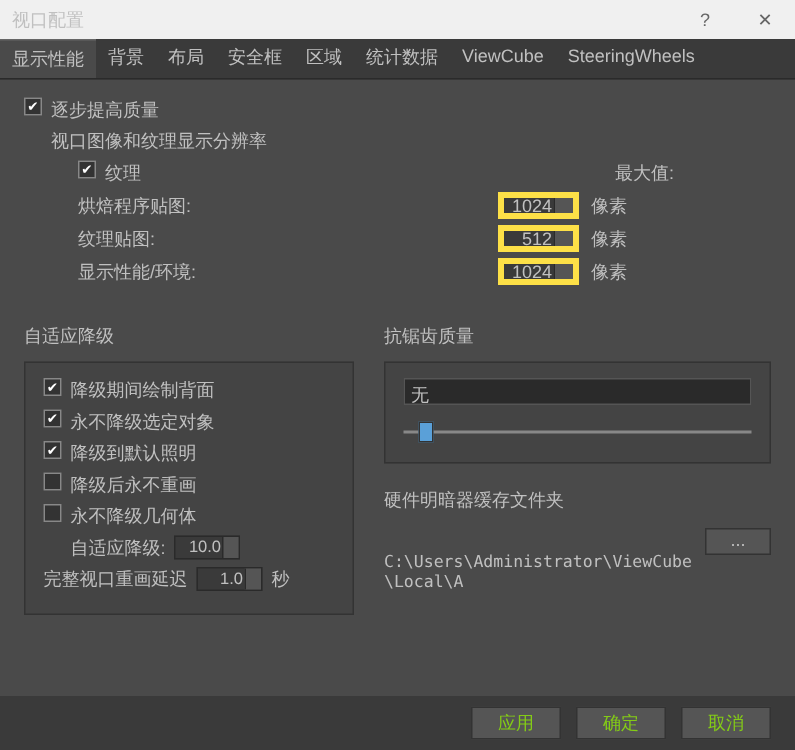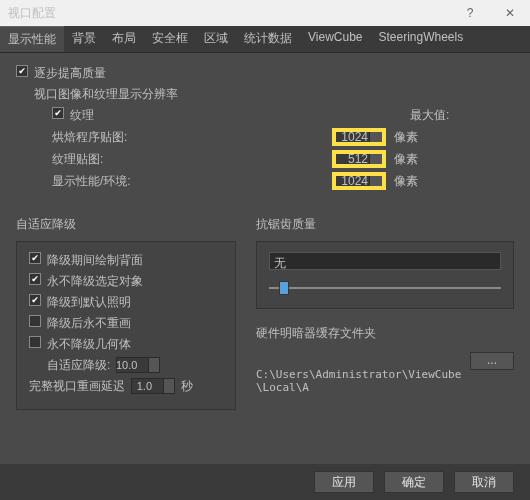--- a/index.html
+++ b/index.html
@@ -22,27 +22,27 @@
 .unit{color:#c0c0c0;width:26px}
 .two-col{display:flex;gap:20px;margin-top:26px}
 .col-left{width:220px}
 .col-right{flex:1}
 .group-title{margin-bottom:8px}
 .group-box{border:1px solid #333;padding:10px 12px;background:#444}
 .slider-text{width:100%;height:18px;background:#2a2a2a;border:1px solid #555;padding:2px 4px;margin-bottom:8px}
 .slider-track{position:relative;height:20px}
 .slider-line{position:absolute;top:9px;left:0;right:0;height:2px;background:#888}
 .slider-thumb{position:absolute;left:10px;top:3px;width:10px;height:14px;background:#5aa0d8;border:1px solid #333}
-.spinner-sm{width:44px;height:16px;background:#3a3a3a;border:1px solid #2a2a2a;display:inline-flex;align-items:center;justify-content:flex-end;padding-right:22px;position:relative;font-size:11px}
+.spinner-sm{width:44px;height:16px;background:#3a3a3a;border:1px solid #2a2a2a;display:inline-flex;align-items:center;justify-content:flex-end;padding-right:12px;position:relative;font-size:11px}
 .spinner-sm::after{content:"";position:absolute;right:0;top:0;width:10px;height:100%;background:#555;border-left:1px solid #2a2a2a}
 .hw-title{margin-top:16px;margin-bottom:10px}
 .browse-btn{width:44px;height:18px;background:#555;border:1px solid #333;float:right;text-align:center;line-height:14px}
 .path{font-family:Consolas,monospace;font-size:11px;margin-top:26px;color:#c0c0c0;word-break:break-all}
 .footer{position:absolute;bottom:0;left:0;right:0;height:36px;background:#3a3a3a;display:flex;justify-content:flex-end;align-items:center;gap:10px;padding-right:16px}
-.btn{width:60px;height:22px;background:#555;border:1px solid #333;display:flex;align-items:center;justify-content:center;color:#e5e5e5}
+.btn{width:60px;height:22px;background:#555;border:1px solid #333;display:flex;align-items:center;justify-content:center;color:#84cc16}
 .res-rows{margin-left:18px}
 .res-row{display:flex;align-items:center;margin-bottom:4px}
 .res-label{width:280px}
 .max-header{display:flex;padding-right:12px;margin-bottom:4px}
 .max-header .spacer{flex:1}
 .max-label{width:92px}
 </style>
 </head>
 <body>
 

